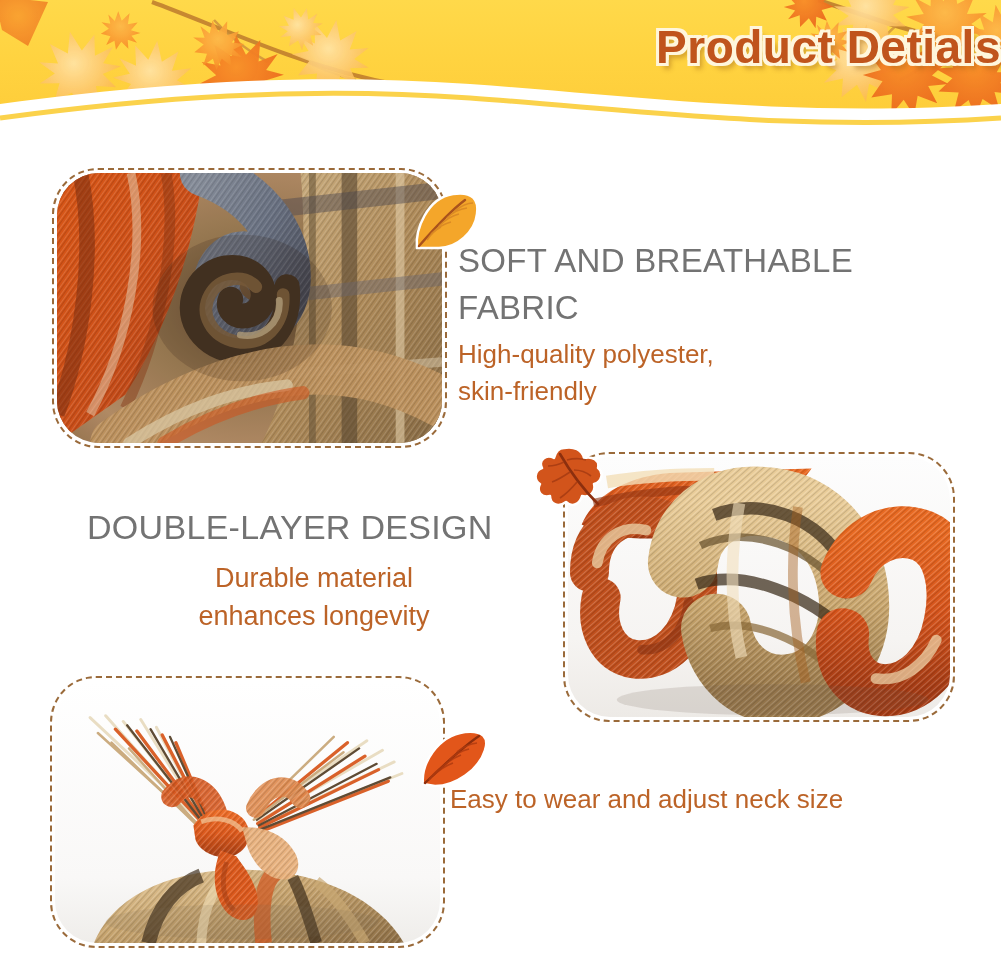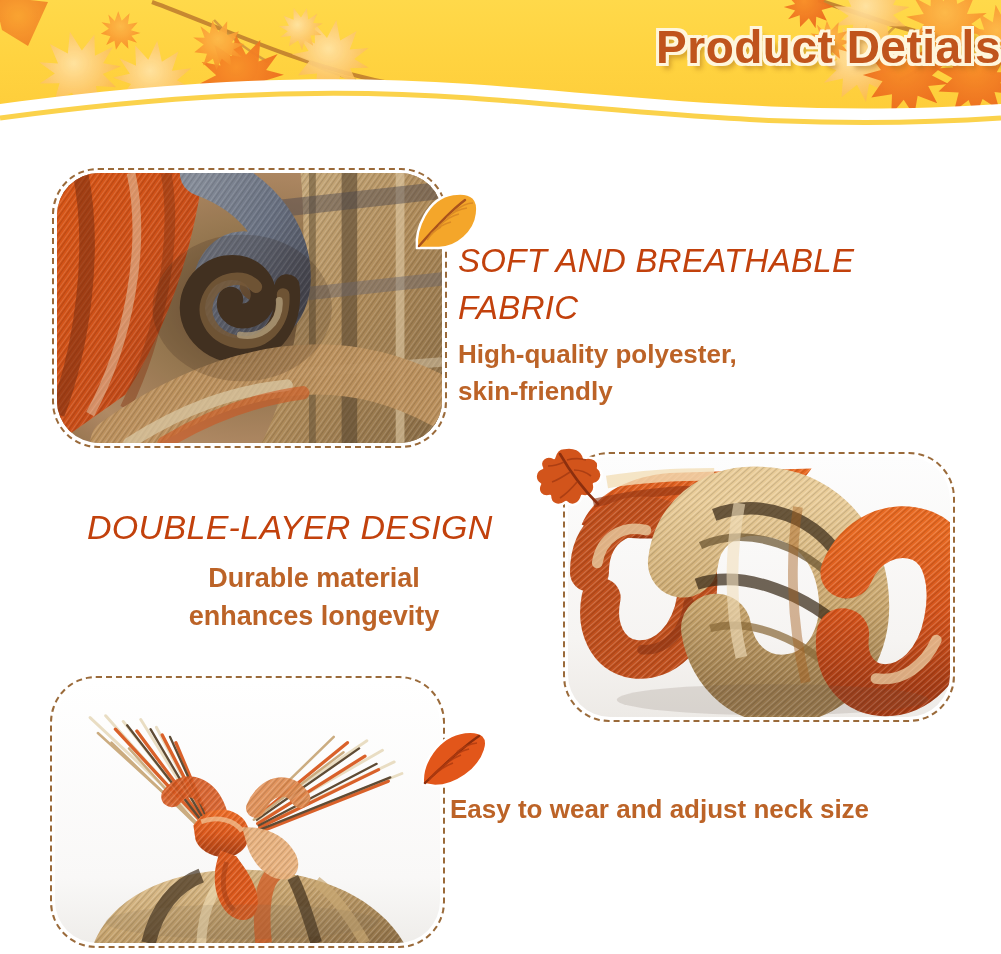--- a/index.html
+++ b/index.html
@@ -64,48 +64,47 @@
 
   
   .leaf-icon { position:absolute; z-index:8; }
   #leaf-soft   { left:413px; top:190px; width:68px; height:62px; }
   #leaf-double { left:534px; top:446px; width:70px; height:64px; }
   #leaf-easy   { left:421px; top:728px; width:68px; height:60px; }
 
   
   .feature-text { position:absolute; z-index:6; }
   .feature-title {
-    color:#c2410c;
+    color:#737373;
     font-size:34px;
     font-weight:normal;
     line-height:1.34;
     letter-spacing:0.3px;
     white-space:nowrap;
-    font-style:italic;
   }
   .feature-title.wrapped { white-space:normal; }
   .feature-desc {
     color:#BC6327;
     font-size:26px;
-    font-weight:bold;
+    font-weight:normal;
     line-height:1.42;
     margin-top:2px;
   }
 
   #text-fabric { left:458px; top:238px; width:520px; }
   #text-fabric .feature-title { font-size:33px; line-height:1.42; }
   #text-fabric .feature-desc { font-size:26px; margin-top:4px; }
 
   #text-double { left:75px; top:505px; width:490px; text-align:left; }
   #text-double .feature-title { font-size:34px;margin-left:12px; }
   #text-double .feature-desc { text-align:center; font-size:27px; margin-top:8px; padding-right:12px; }
 
   #text-easy { left:450px; top:778px; width:548px; }
   #text-easy .feature-title { font-size:33px; }
-  #text-easy .feature-desc { font-size:26px; margin-top:13px; }
+  #text-easy .feature-desc { font-size:26px; margin-top:3px; }
 </style>
 </head>
 <body>
 
 <div class="banner">
 
   <div class="banner-bg"></div>
 
   <svg class="banner-leaves" viewBox="0 0 1001 132" preserveAspectRatio="none">
     <defs>

